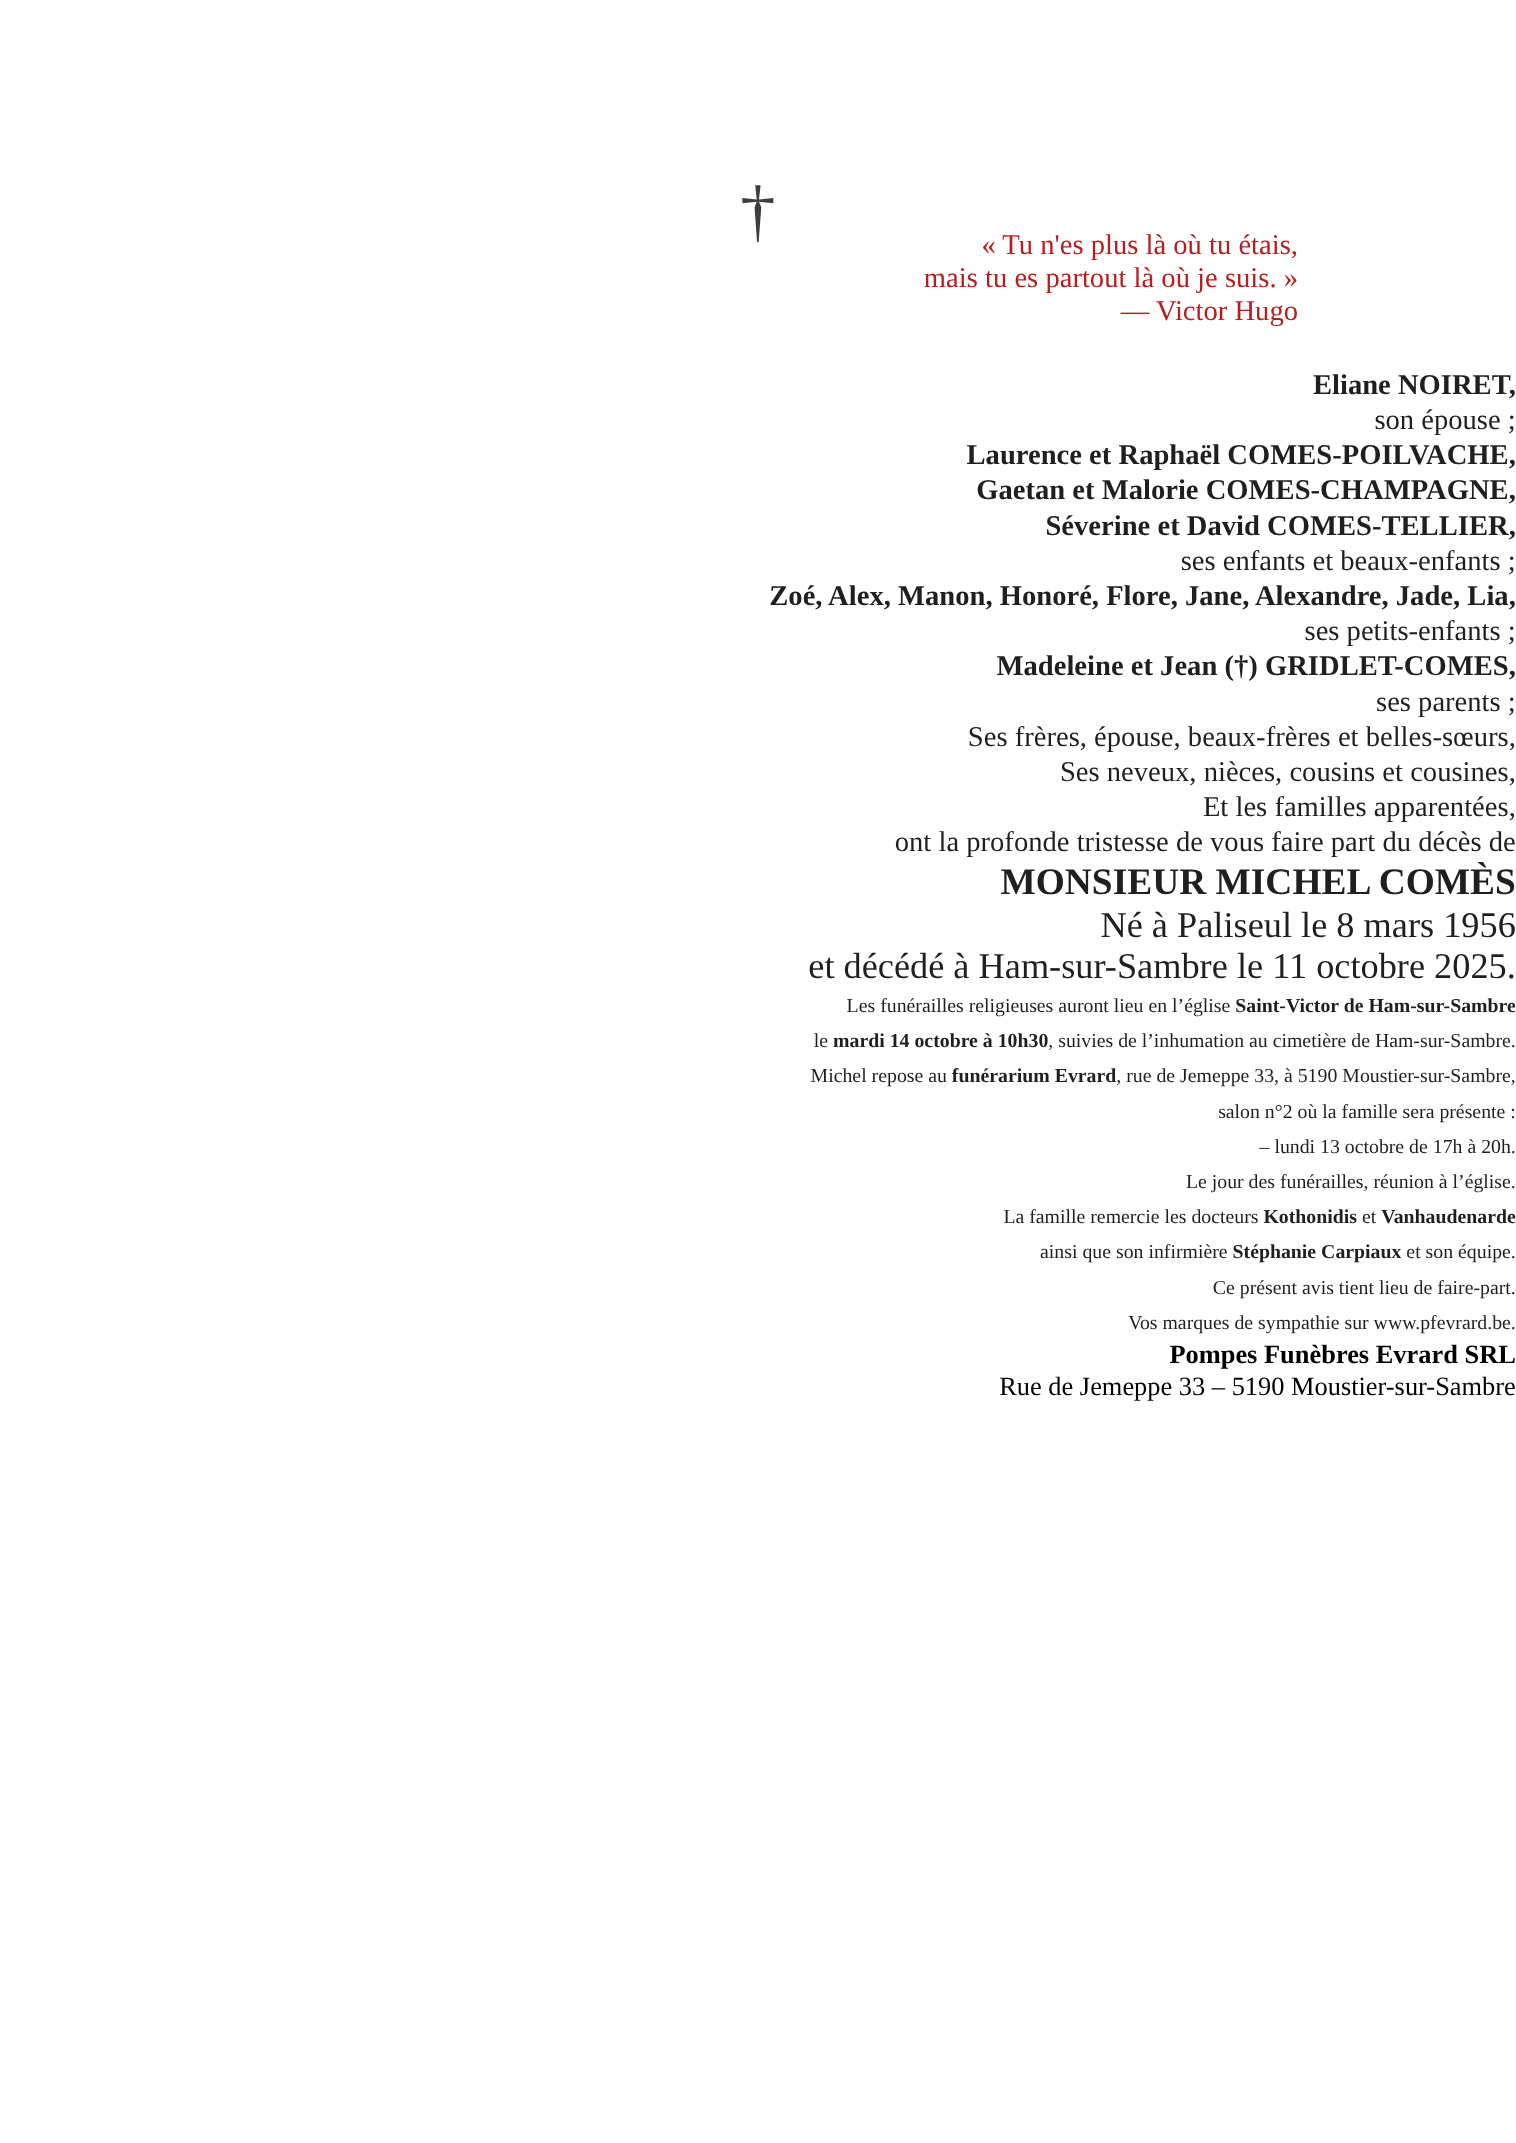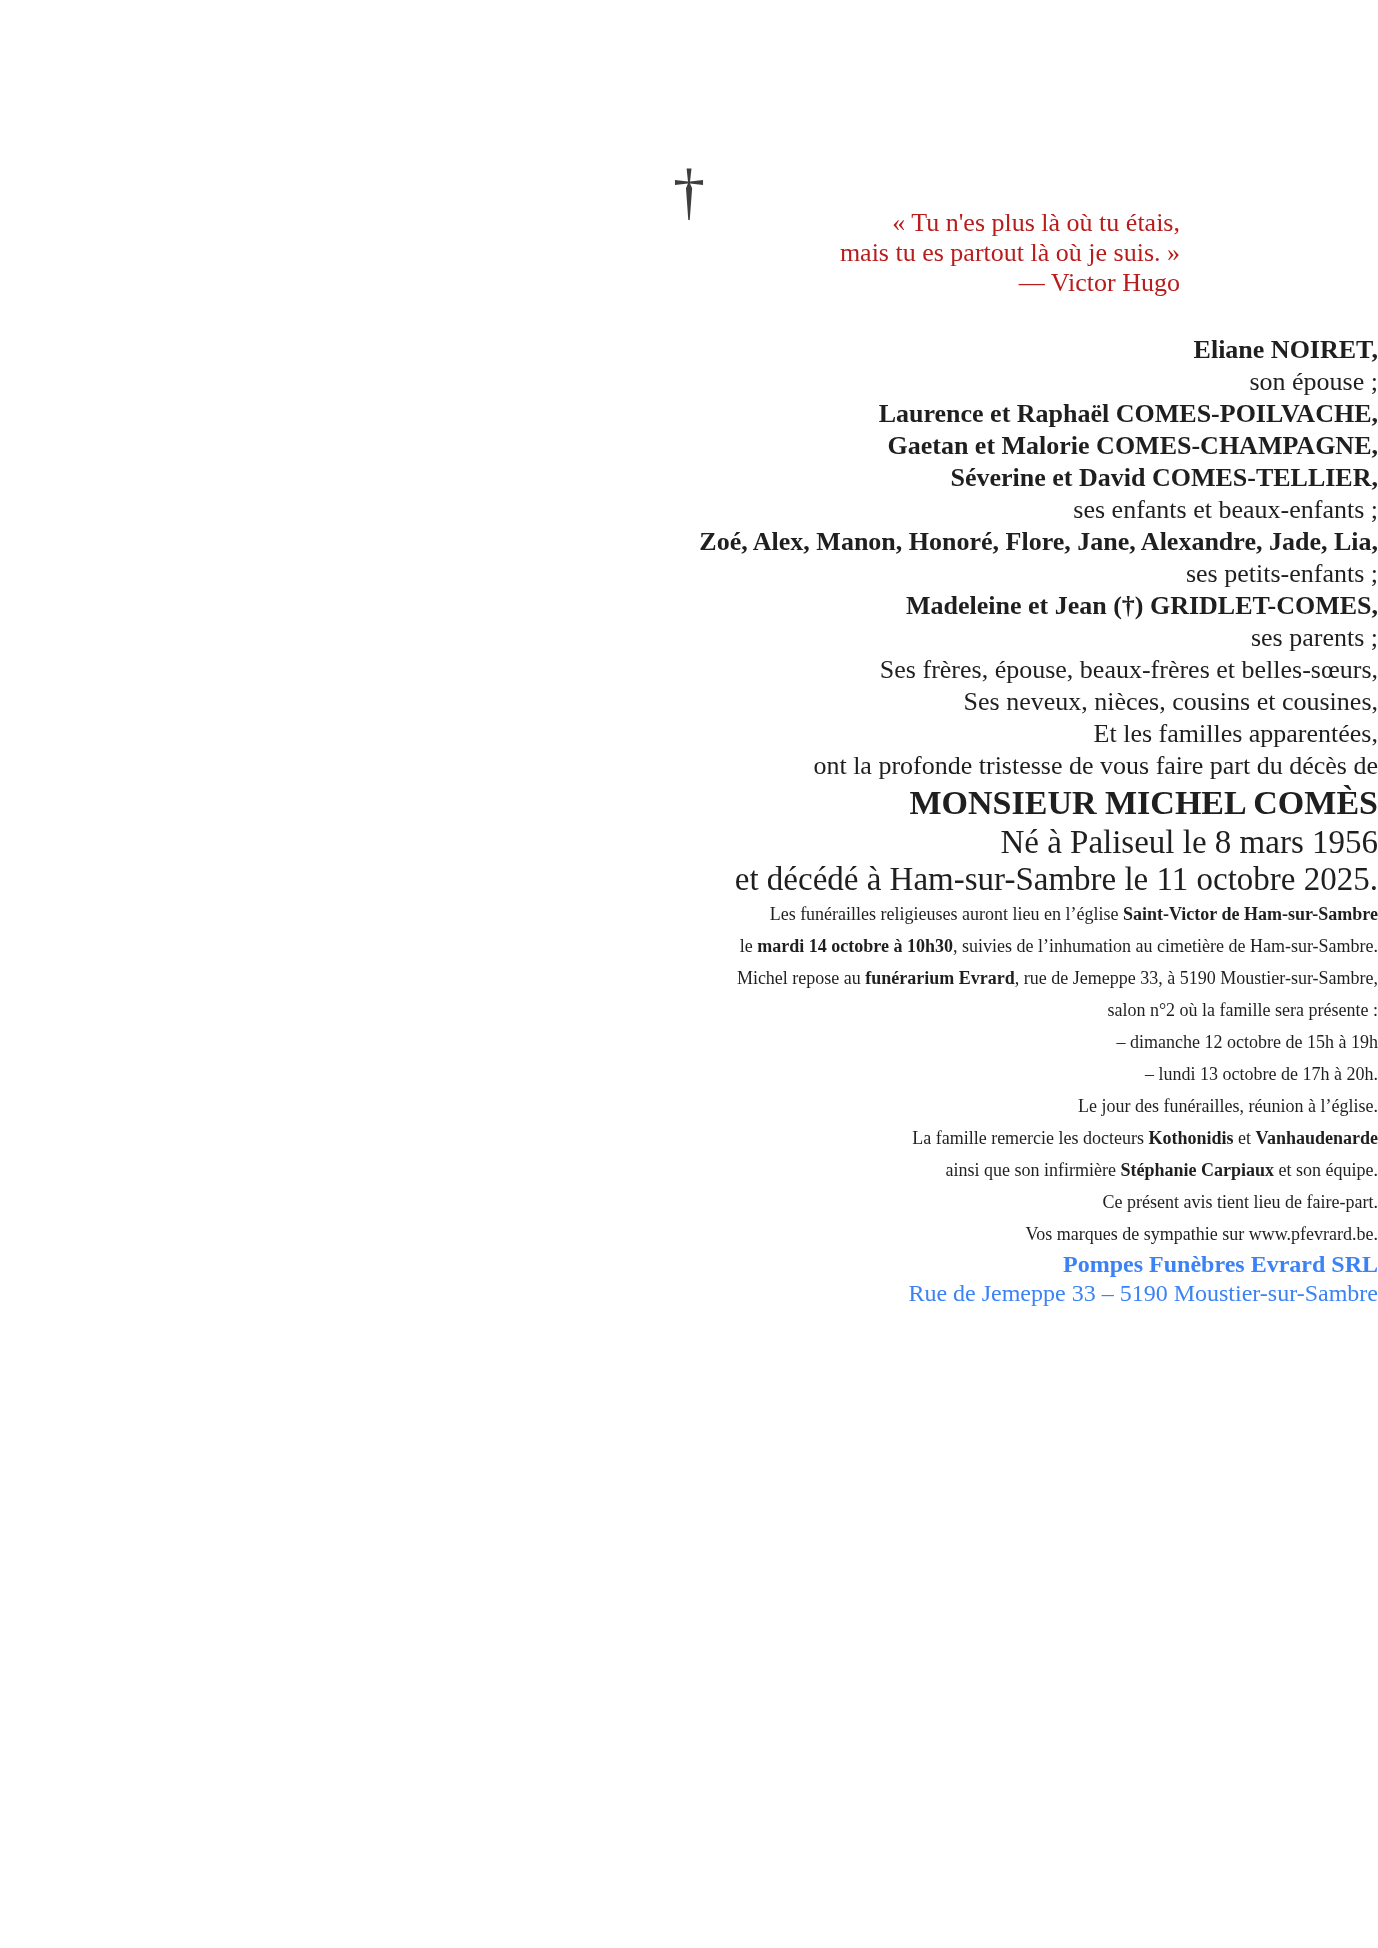--- a/index.html
+++ b/index.html
@@ -73,21 +73,21 @@
   .p-visitation   { margin-top: 36px; }
   .p-gathering    { margin-top: 27px; font-family: Liberation Serif, serif; }
   .p-thanks       { margin-top: 30px; }
   .p-notice       { margin-top: 28px; padding-left: 14px; }
   .p-condolences  { margin-top: 30px; }
 
   .footer {
     margin-top: 31px;
     font-size: 24px;
     line-height: 29px;
-    color: #3b82f6;
+    color: #000000;
   }
 </style>
 </head>
 <body>
 
 <div class="page">
 
   <div class="header">
     <div class="cross">†</div>
     <div class="quote">
@@ -142,21 +142,20 @@
     </p>
 
     <p class="info p-ceremony">
       <span class="line"><span>Les funérailles religieuses auront lieu en l’église </span><span class="b">Saint-Victor de Ham-sur-Sambre</span></span>
       <span class="line"><span>le </span><span class="b">mardi 14 octobre à 10h30</span><span>, suivies de l’inhumation au cimetière de Ham-sur-Sambre.</span></span>
     </p>
 
     <p class="info p-visitation">
       <span class="line"><span>Michel repose au </span><span class="b">funérarium Evrard</span><span>, rue de Jemeppe 33, à 5190 Moustier-sur-Sambre,</span></span>
       <span class="line">salon n°2 où la famille sera présente :</span>
-      <span class="line">– dimanche 12 octobre de 15h à 19h</span>
       <span class="line">– lundi 13 octobre de 17h à 20h.</span>
     </p>
 
     <p class="info p-gathering">
       <span class="line">Le jour des funérailles, réunion à l’église.</span>
     </p>
 
     <p class="info p-thanks">
       <span class="line"><span>La famille remercie les docteurs </span><span class="b">Kothonidis</span><span> et </span><span class="b">Vanhaudenarde</span></span>
       <span class="line"><span>ainsi que son infirmière </span><span class="b">Stéphanie Carpiaux</span><span> et son équipe.</span></span>

